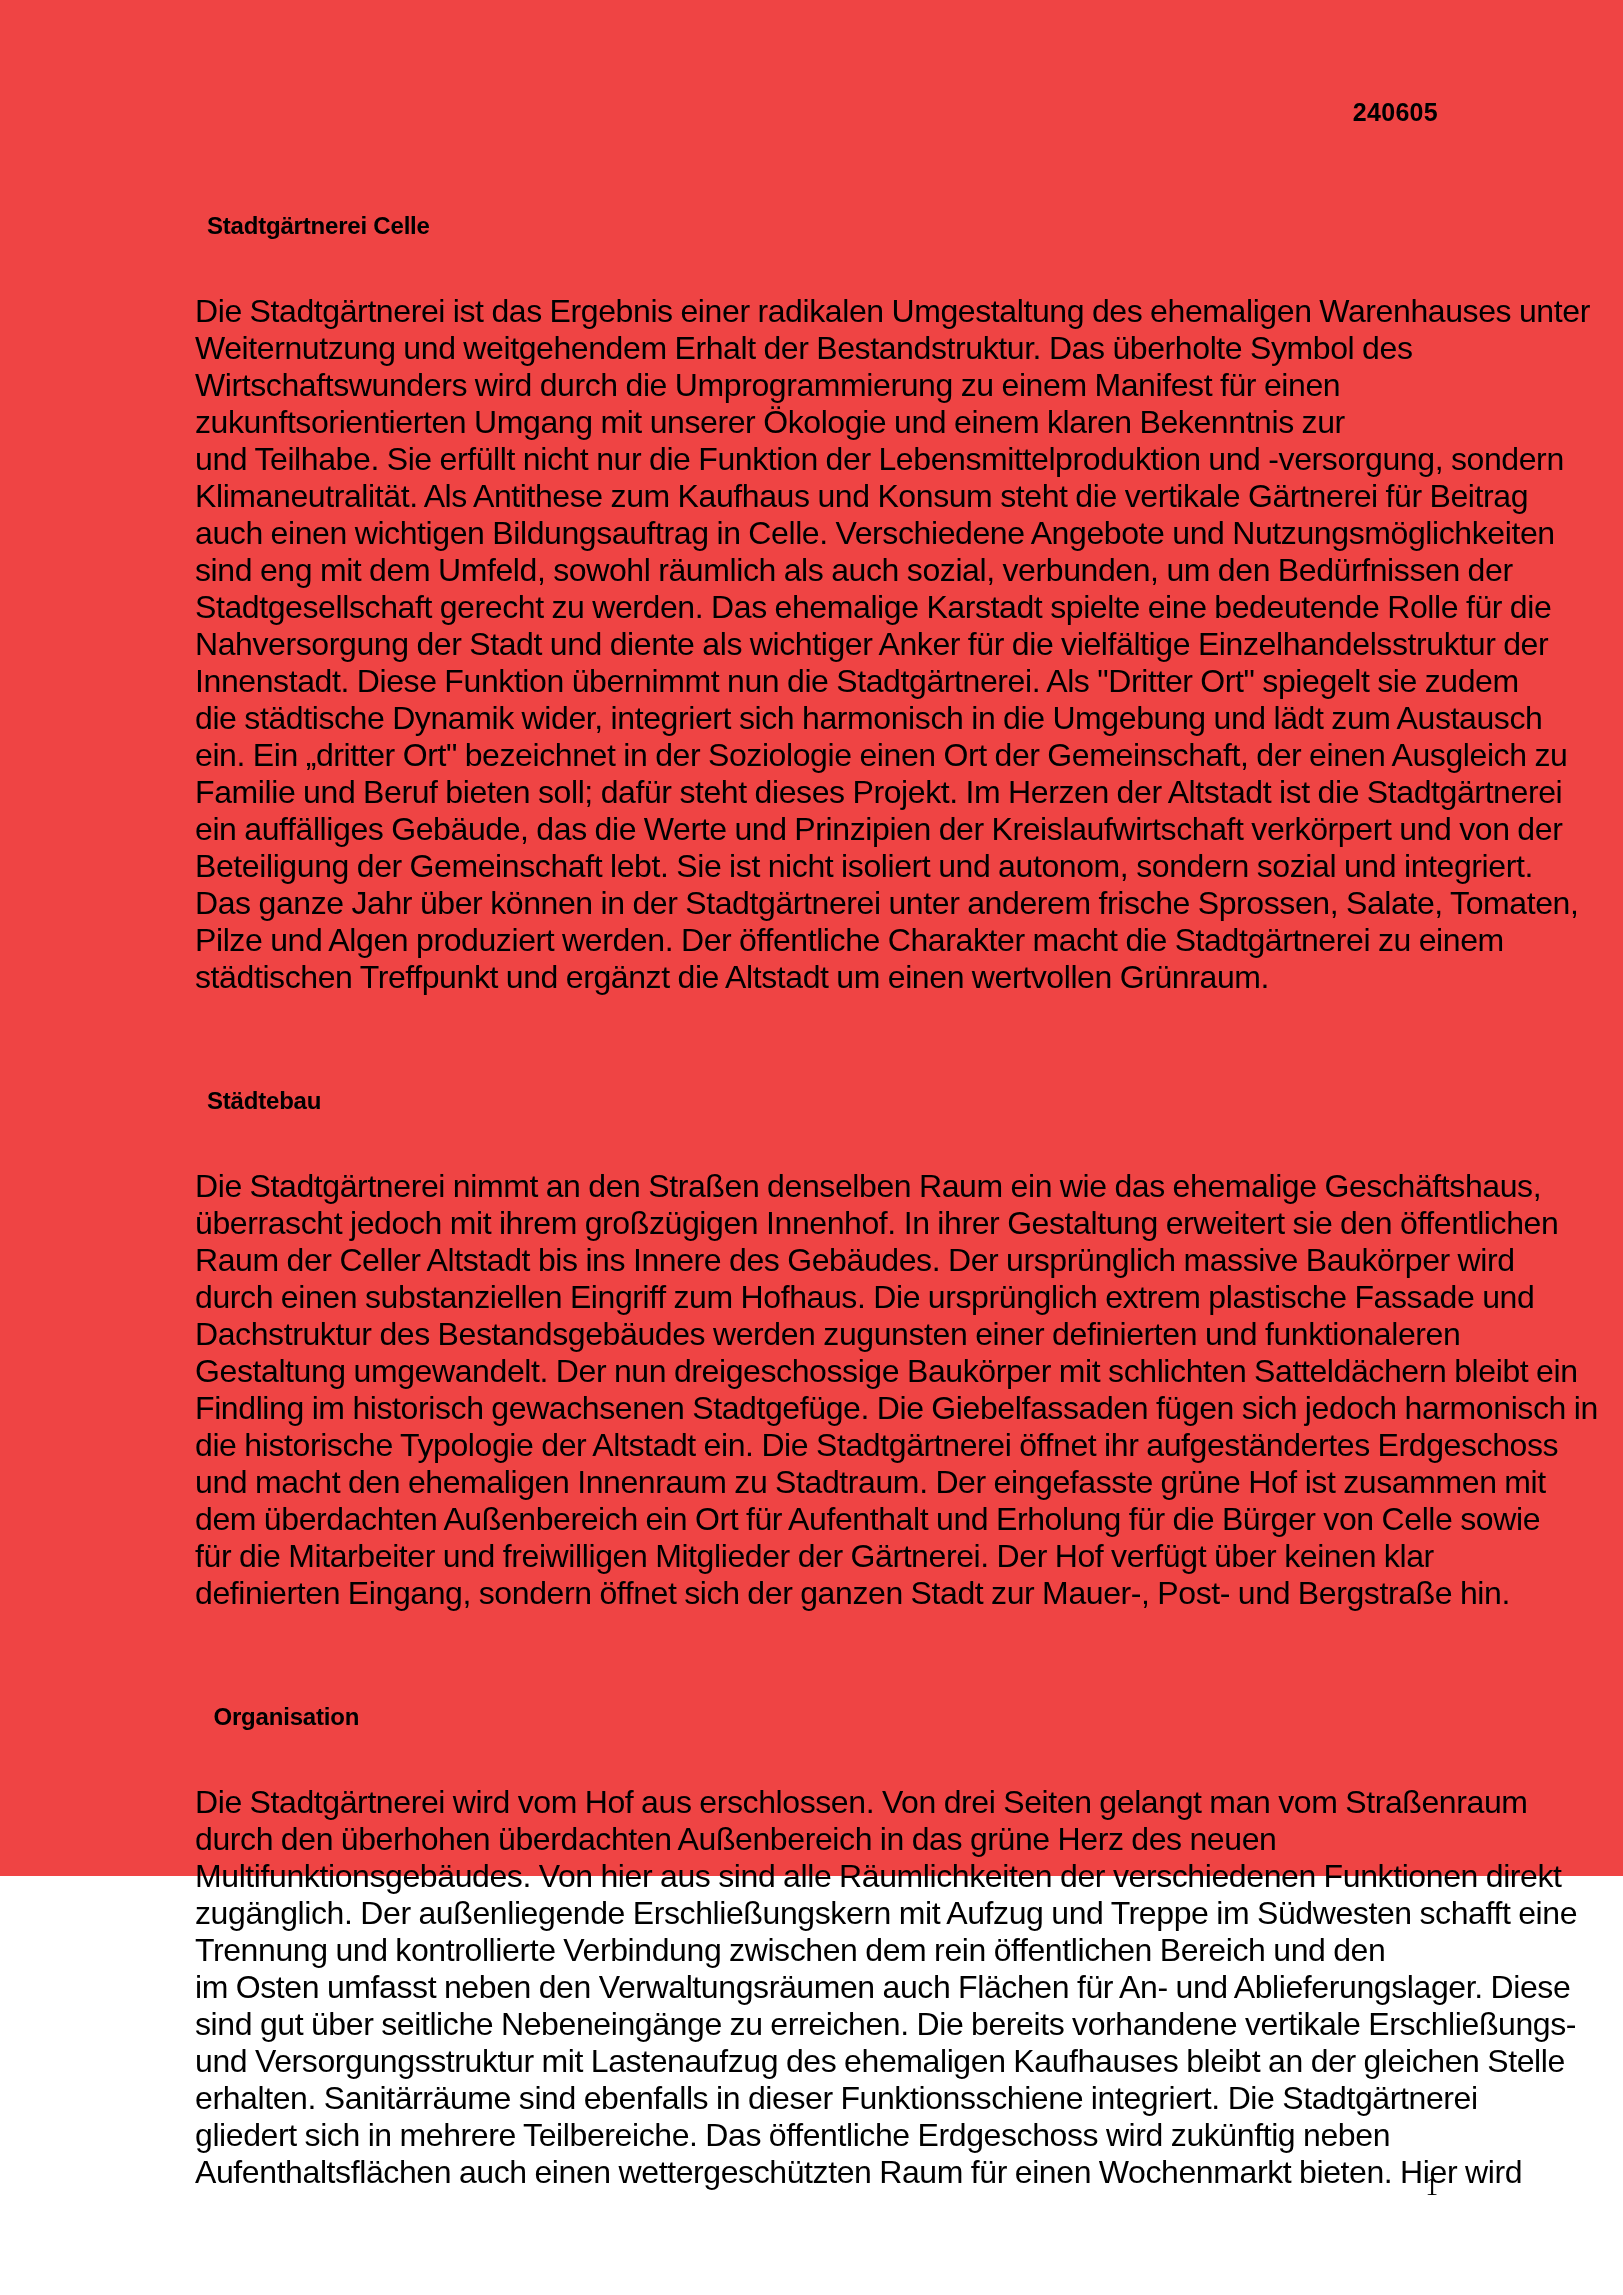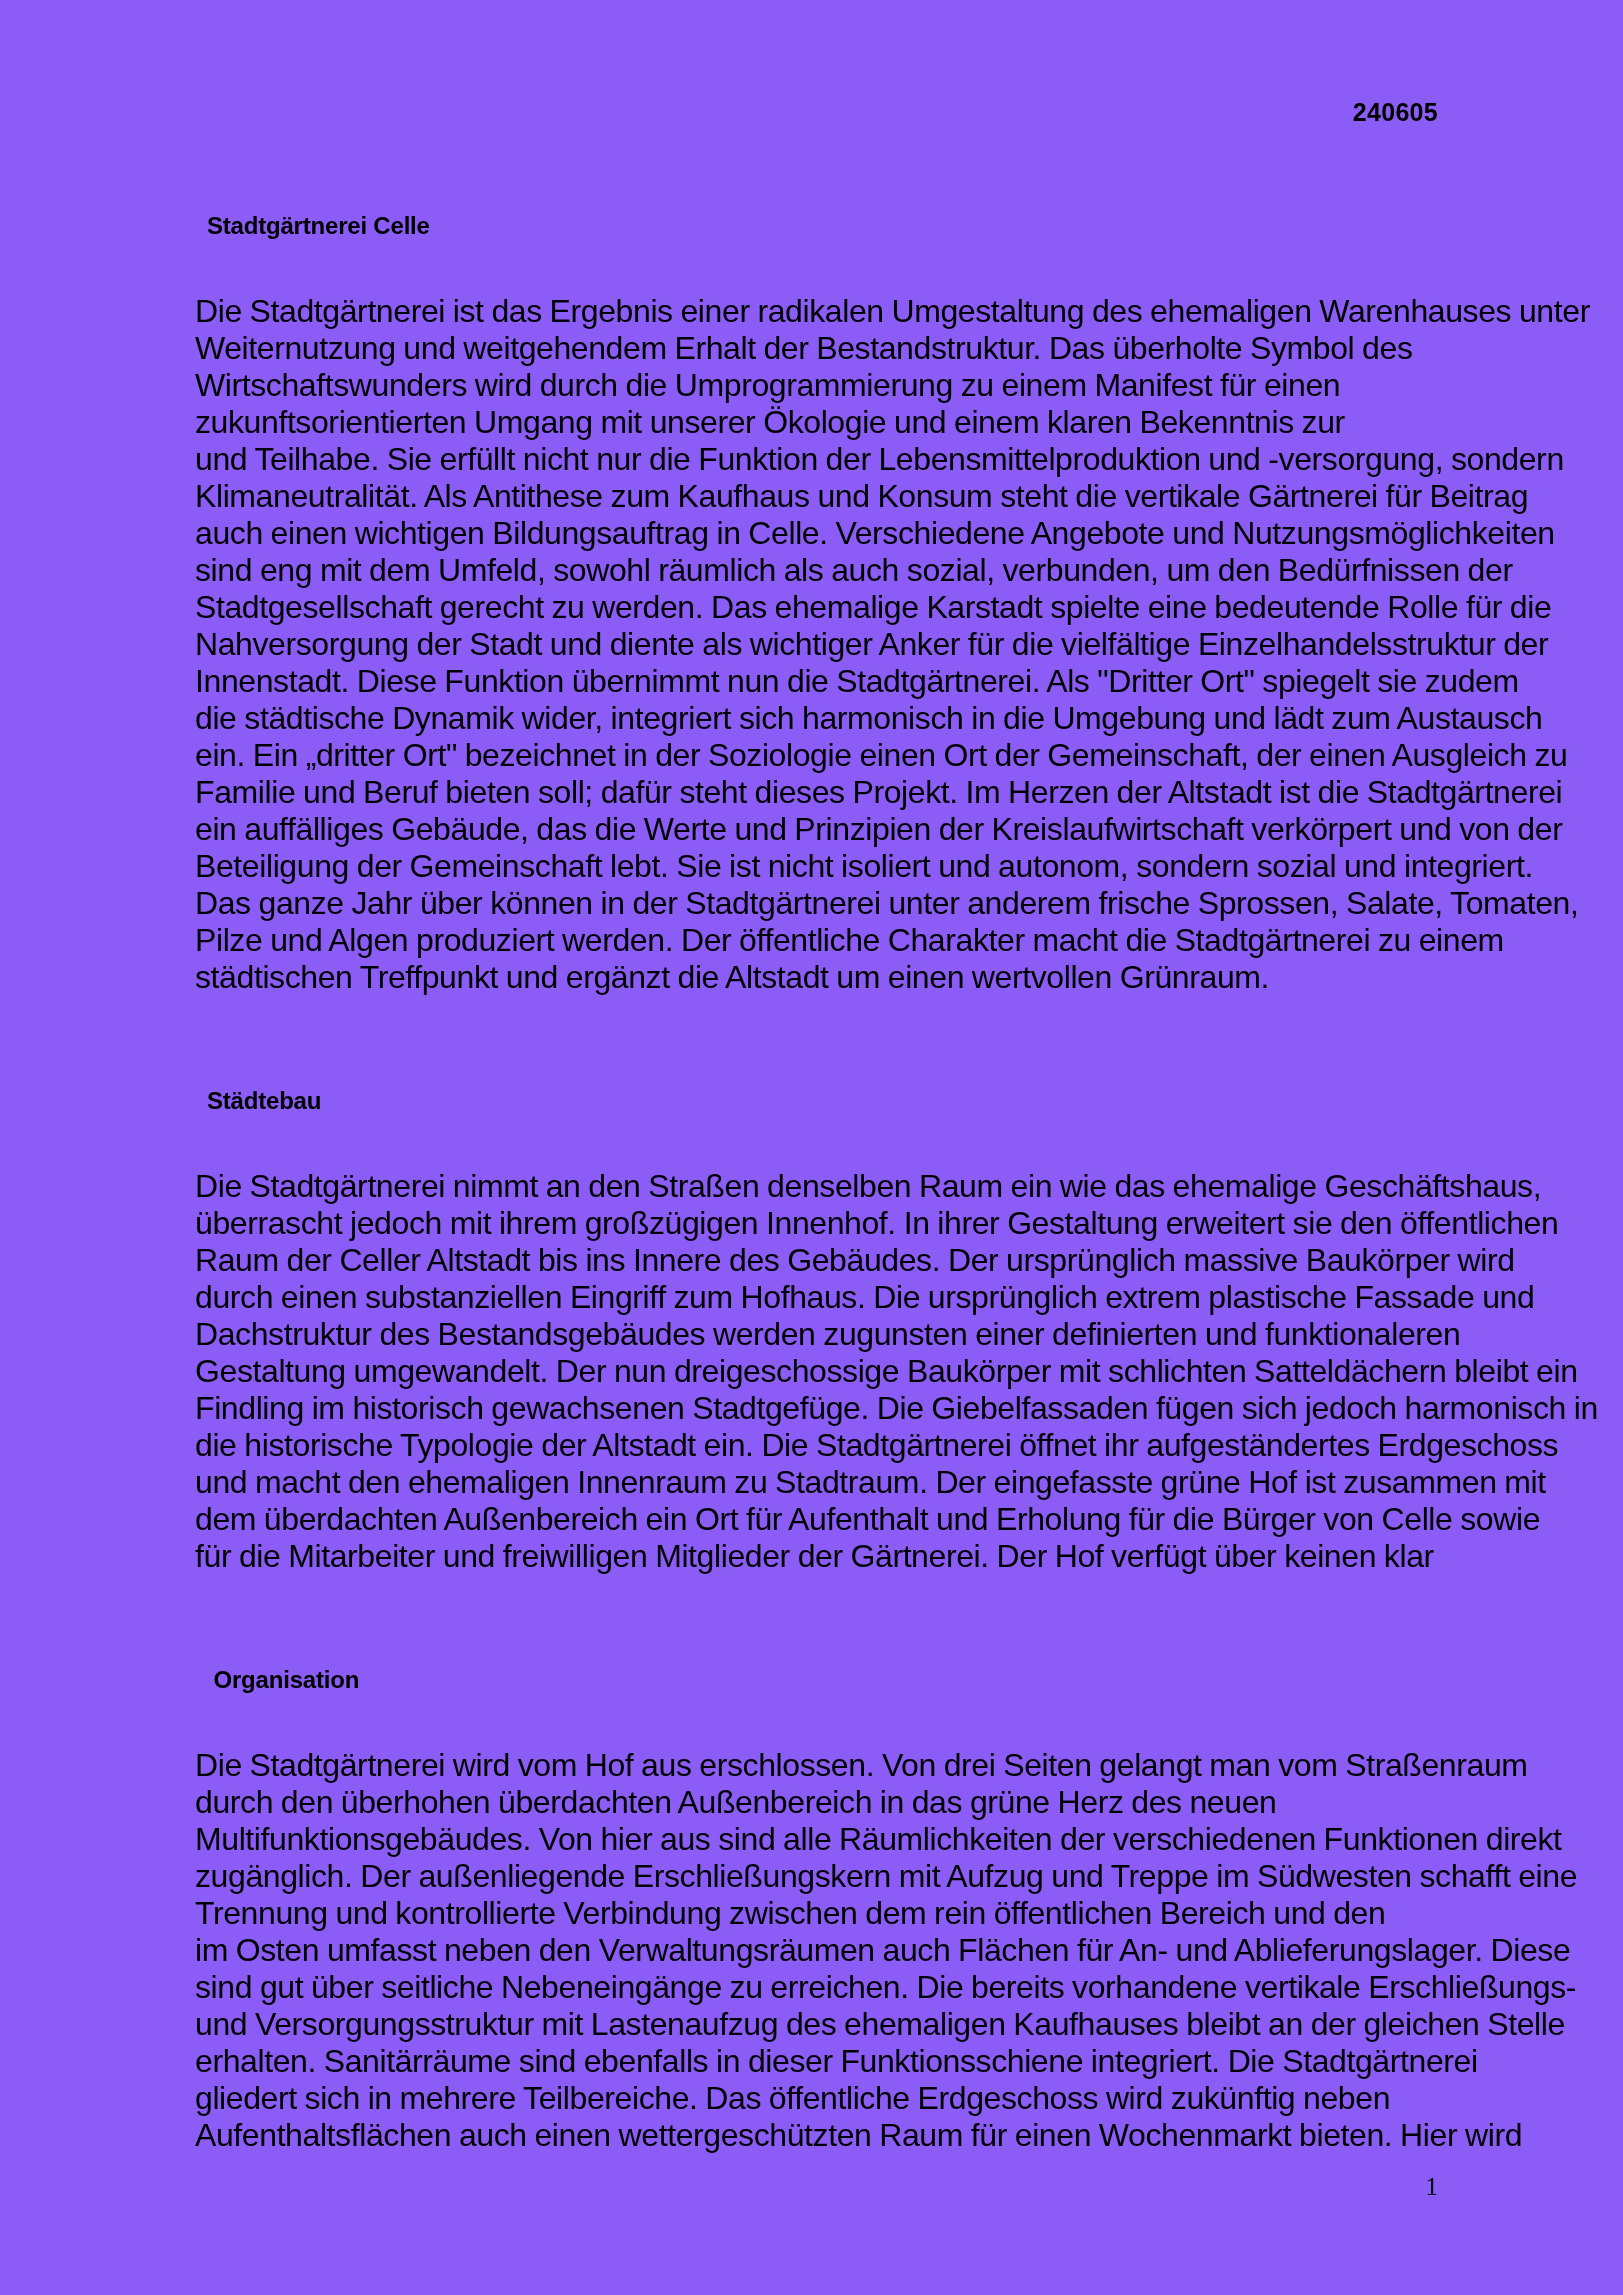--- a/index.html
+++ b/index.html
@@ -12,22 +12,22 @@
       height: 2295px;
       position: relative;
       overflow: hidden;
       font-family: "Liberation Sans", "DejaVu Sans", sans-serif;
       color: #000000;
     }
     .page {
       position: absolute;
       left: 0; top: 0;
       width: 1623px;
-      height: 2295px;
-      background: #8b5cf6;
+      height: 1876px;
+      background: #ef4444;
     }
     .doc-id {
       position: absolute;
       top: 97px;
       right: 185px;
       font-weight: bold;
       font-size: 25px;
       line-height: 31px;
       letter-spacing: 0.3px;
     }
@@ -112,20 +112,21 @@
         <span class="line">überrascht jedoch mit ihrem großzügigen Innenhof. In ihrer Gestaltung erweitert sie den öffentlichen</span>
         <span class="line">Raum der Celler Altstadt bis ins Innere des Gebäudes. Der ursprünglich massive Baukörper wird</span>
         <span class="line">durch einen substanziellen Eingriff zum Hofhaus. Die ursprünglich extrem plastische Fassade und</span>
         <span class="line">Dachstruktur des Bestandsgebäudes werden zugunsten einer definierten und funktionaleren</span>
         <span class="line">Gestaltung umgewandelt. Der nun dreigeschossige Baukörper mit schlichten Satteldächern bleibt ein</span>
         <span class="line">Findling im historisch gewachsenen Stadtgefüge. Die Giebelfassaden fügen sich jedoch harmonisch in</span>
         <span class="line">die historische Typologie der Altstadt ein. Die Stadtgärtnerei öffnet ihr aufgeständertes Erdgeschoss</span>
         <span class="line">und macht den ehemaligen Innenraum zu Stadtraum. Der eingefasste grüne Hof ist zusammen mit</span>
         <span class="line">dem überdachten Außenbereich ein Ort für Aufenthalt und Erholung für die Bürger von Celle sowie</span>
         <span class="line">für die Mitarbeiter und freiwilligen Mitglieder der Gärtnerei. Der Hof verfügt über keinen klar</span>
+        <span class="line">definierten Eingang, sondern öffnet sich der ganzen Stadt zur Mauer-, Post- und Bergstraße hin.</span>
       </p>
     </section>
 
     <div class="gap-section"></div>
 
     <section>
       <h2 class="heading indent">Organisation</h2>
       <div class="gap-after-heading"></div>
       <p class="para">
         <span class="line">Die Stadtgärtnerei wird vom Hof aus erschlossen. Von drei Seiten gelangt man vom Straßenraum</span>

